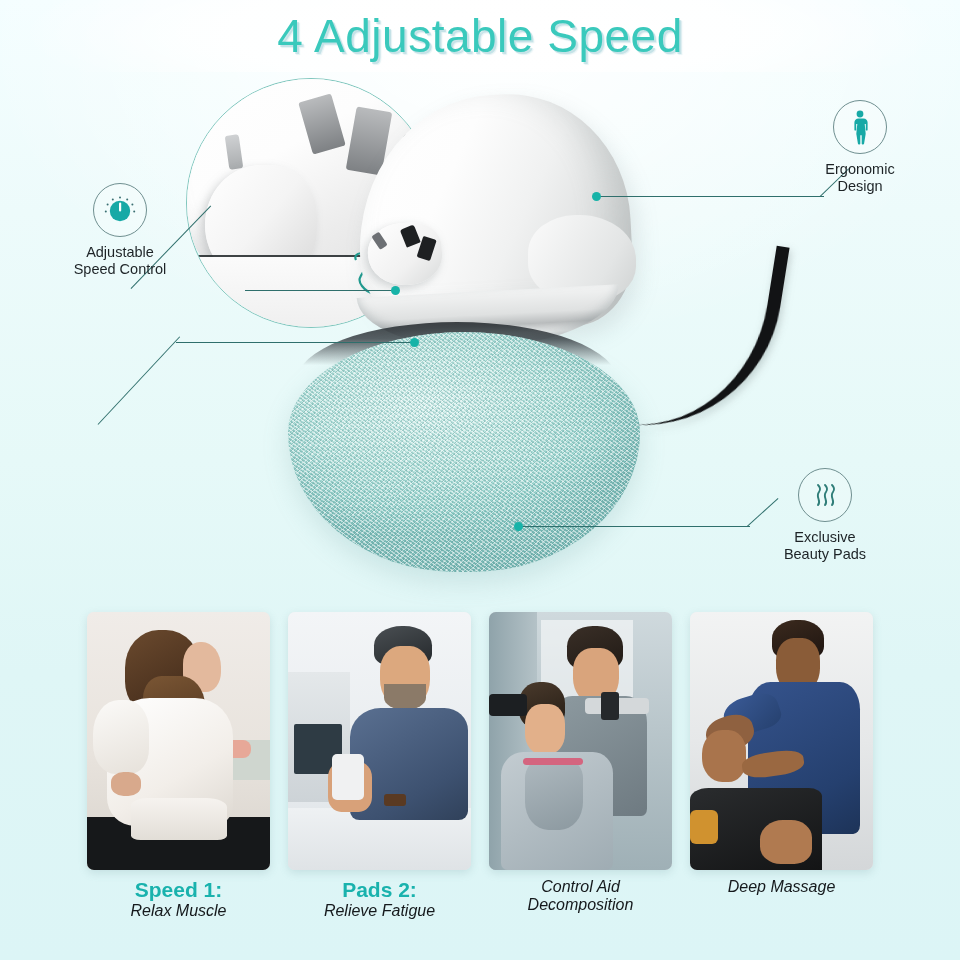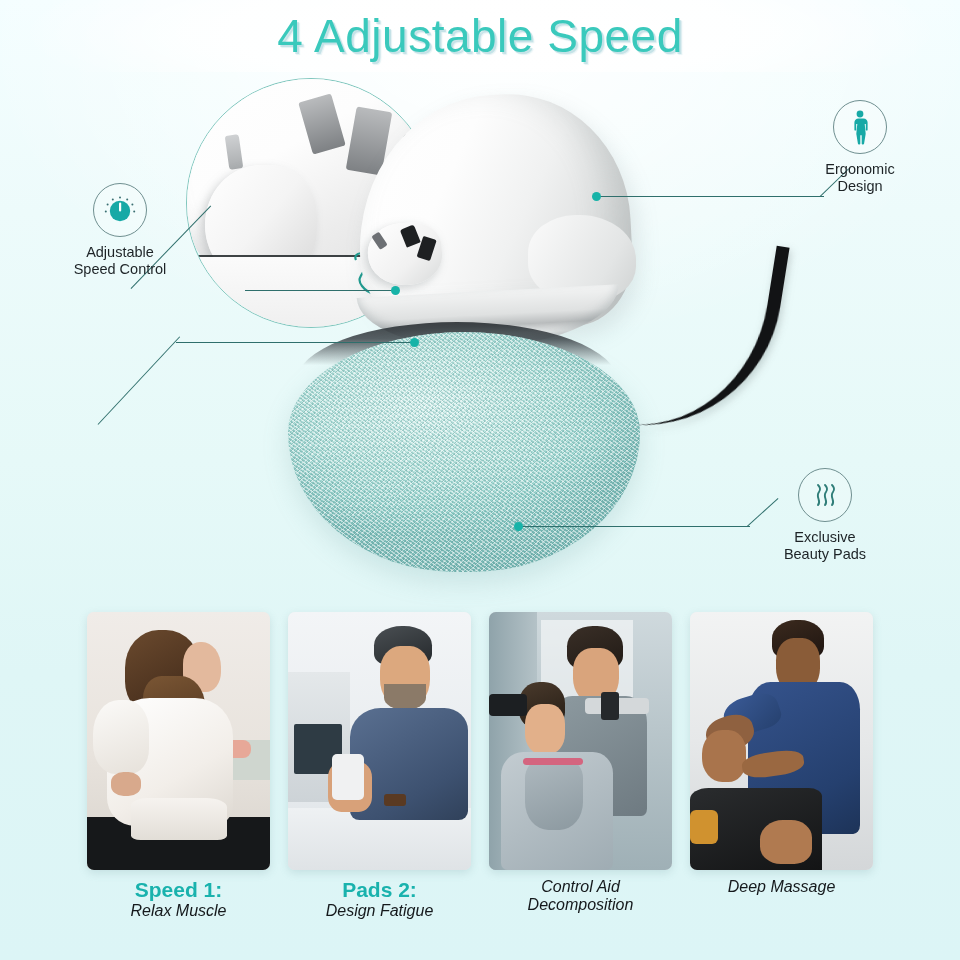--- a/index.html
+++ b/index.html
@@ -313,21 +313,21 @@
     </div>
   </div>
 
   <div class="cap">
     <div class="cap-col">
       <div class="cap-speed">Speed 1:</div>
       <div class="cap-desc">Relax Muscle</div>
     </div>
     <div class="cap-col">
       <div class="cap-speed">Pads 2:</div>
-      <div class="cap-desc">Design Fatigue</div>
+      <div class="cap-desc">Relieve Fatigue</div>
     </div>
     <div class="cap-col">
       <div class="cap-desc">Control Aid
 Decomposition</div>
     </div>
     <div class="cap-col">
       <div class="cap-desc">Deep Massage</div>
     </div>
   </div>
 

